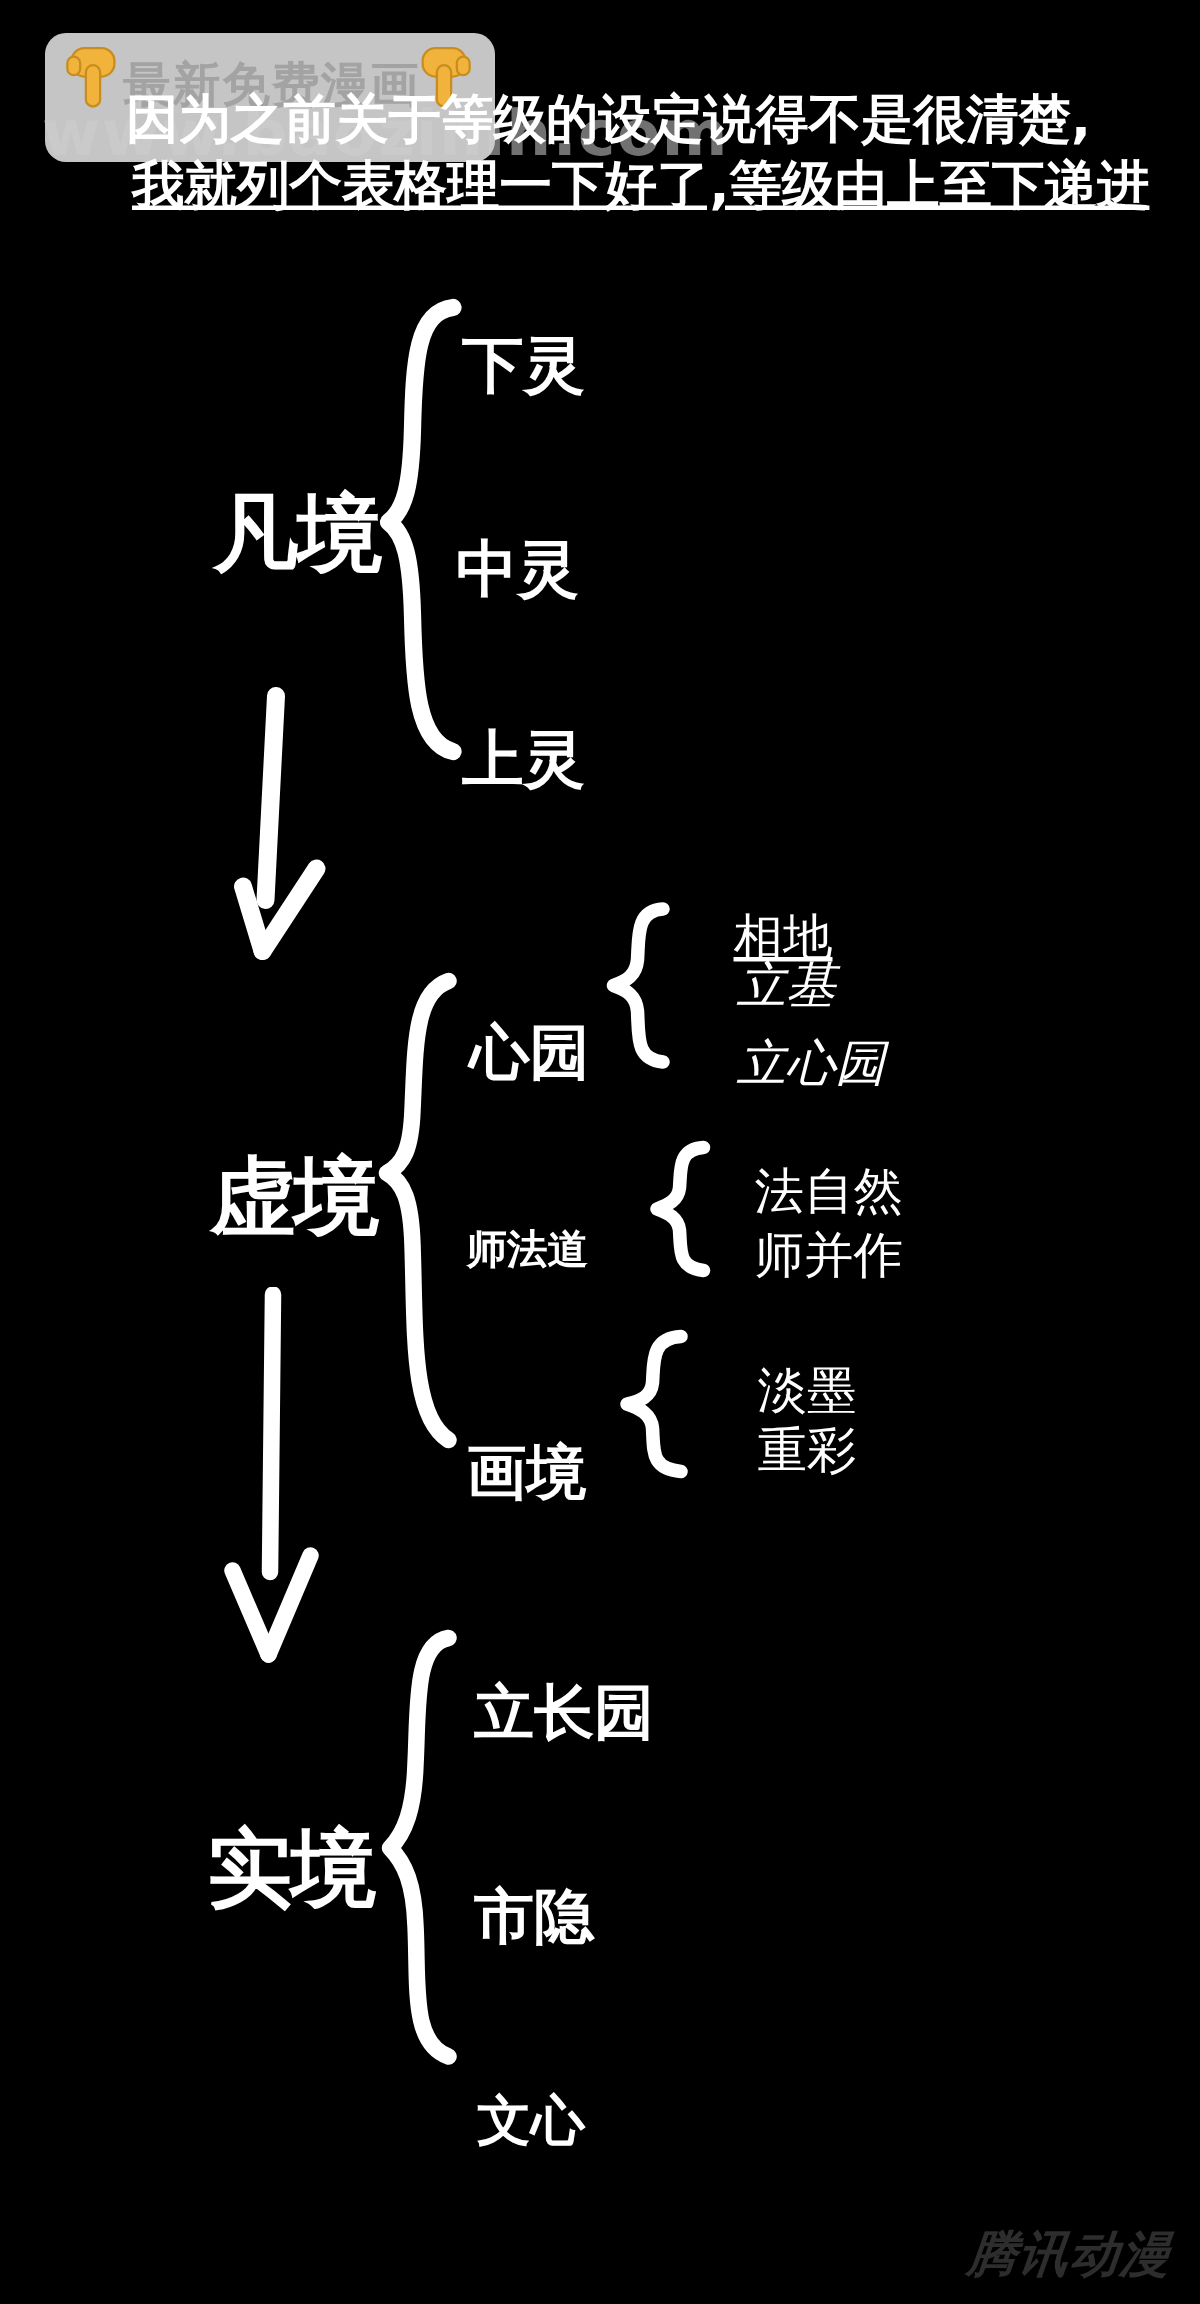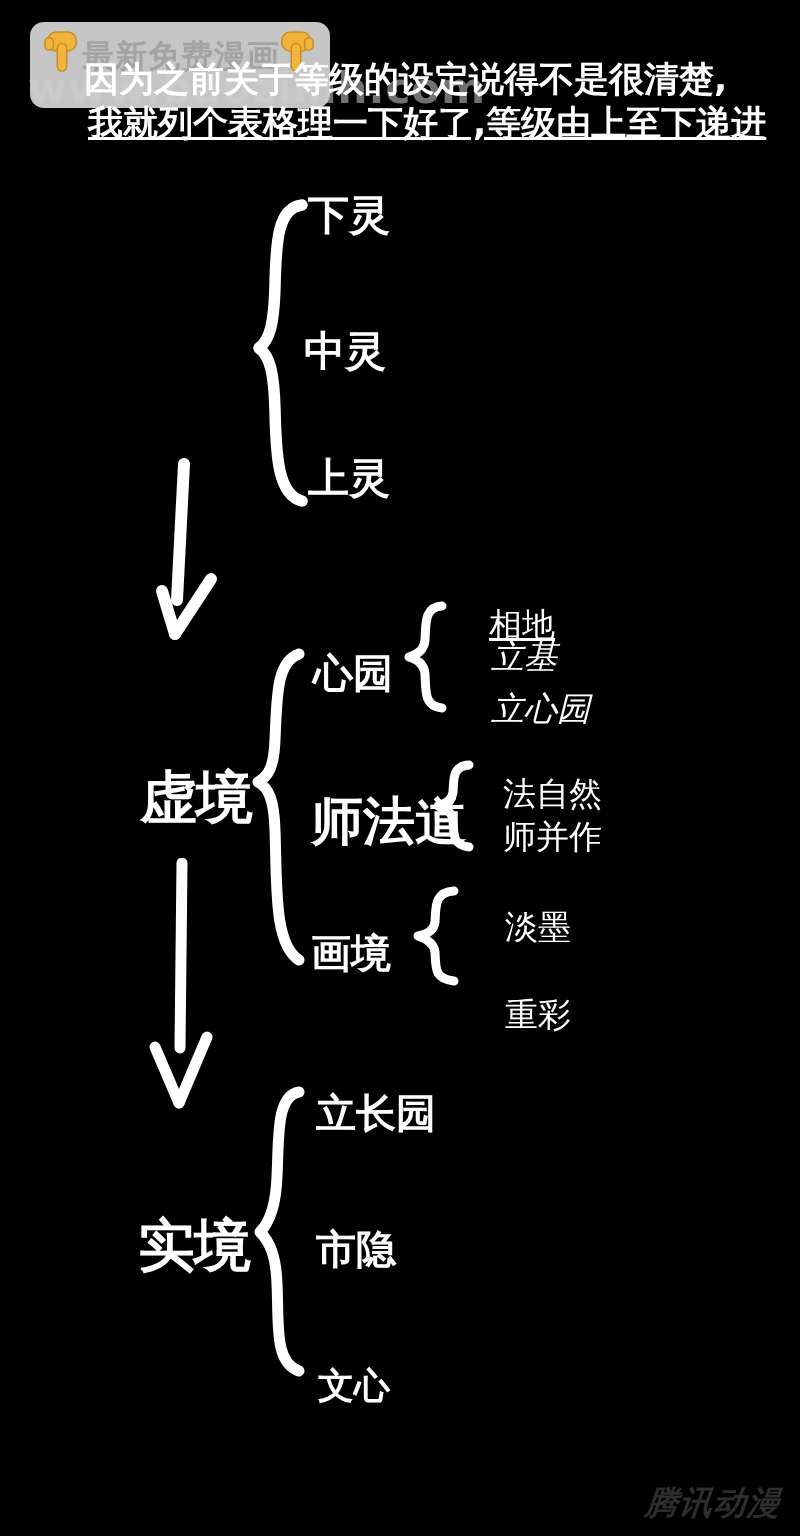--- a/index.html
+++ b/index.html
@@ -22,21 +22,21 @@
   .hand.right{right:15px;}
   .banner-url{
     left:28px;top:64px;z-index:2;font-size:42px;font-weight:700;
     color:rgba(205,205,205,0.55);letter-spacing:1px;white-space:nowrap;
   }
   
   .intro1{left:84px;top:56px;z-index:3;font-size:35px;font-weight:900;white-space:nowrap;}
   .intro2{left:88px;top:100px;z-index:3;font-size:35px;font-weight:900;white-space:nowrap;text-decoration:underline;}
   
   .lvl{font-size:57px;font-weight:900;letter-spacing:-1px;white-space:nowrap;}
-  .sub{font-size:41px;font-weight:900;white-space:nowrap;}
+  .sub{font-size:41px;font-weight:900;white-space:nowrap;margin-top:28px;}
   .leaf{font-size:33px;font-weight:500;white-space:nowrap;}
   
   .stroke{fill:none;stroke:#fff;stroke-linecap:round;stroke-linejoin:round;}
   
   .logo{
     left:645px;top:1481px;font-size:33px;font-weight:900;font-style:italic;
     color:#2d2d2d;transform:skewX(-6deg);letter-spacing:1px;white-space:nowrap;
   }
 </style>
 </head>
@@ -59,20 +59,21 @@
         <rect x="15" y="14" width="10" height="29" rx="5"></rect>
         <rect x="29" y="8" width="9" height="13" rx="4.5"></rect>
       </g>
     </svg>
   </div>
   <div class="abs banner-url">www.baozimh.com</div>
 
   <div class="abs intro1">因为之前关于等级的设定说得不是很清楚,</div>
   <div class="abs intro2">我就列个表格理一下好了,等级由上至下递进</div>
 
+  <div class="abs lvl" style="left:142px;top:318px;">凡境</div>
   <svg class="abs" style="left:248px;top:198px;" width="62" height="310" viewBox="0 0 62 310">
     <path class="stroke" stroke-width="11.5" d="M54,7 C30,10 28,42 27,88 C26,125 22,142 11,150 C22,158 26,175 27,212 C28,258 30,297 54,303"></path>
   </svg>
   <div class="abs sub" style="left:308px;top:188px;">下灵</div>
   <div class="abs sub" style="left:304px;top:324px;">中灵</div>
   <div class="abs sub" style="left:308px;top:451px;">上灵</div>
 
   <svg class="abs" style="left:145px;top:458px;" width="80" height="185" viewBox="0 0 80 185">
     <path class="stroke" stroke-width="12" d="M39,6 L32,142"></path>
     <path class="stroke" stroke-width="12" d="M17,133 L30,176"></path>
@@ -85,33 +86,33 @@
   </svg>
 
   <div class="abs sub" style="left:313px;top:646px;font-size:40px;">心园</div>
   <svg class="abs" style="left:398px;top:600px;" width="54" height="115" viewBox="0 0 54 115">
     <path class="stroke" stroke-width="9" d="M44,6 C26,7 28,24 27,40 C26,50 20,54 11,57 C20,60 26,64 27,74 C28,92 26,106 44,108"></path>
   </svg>
   <div class="abs leaf" style="left:489px;top:603px;text-decoration:underline;">相地</div>
   <div class="abs leaf" style="left:491px;top:635px;font-style:italic;">立基</div>
   <div class="abs leaf" style="left:491px;top:687px;font-style:italic;">立心园</div>
 
-  <div class="abs sub" style="left:311px;top:787px;font-size:52px;">师法道</div>
+  <div class="abs sub" style="left:311px;top:787px;font-size:27px;">师法道</div>
   <svg class="abs" style="left:428px;top:760px;" width="50" height="92" viewBox="0 0 50 92">
     <path class="stroke" stroke-width="9" d="M41,5 C24,6 26,20 25,32 C24,40 18,43 10,46 C18,49 24,52 25,60 C26,74 24,85 41,87"></path>
   </svg>
   <div class="abs leaf" style="left:503px;top:772px;">法自然</div>
   <div class="abs leaf" style="left:503px;top:815px;">师并作</div>
 
   <div class="abs sub" style="left:311px;top:926px;font-size:40px;">画境</div>
   <svg class="abs" style="left:408px;top:886px;" width="58" height="100" viewBox="0 0 58 100">
     <path class="stroke" stroke-width="9" d="M46,5 C26,6 28,22 27,36 C26,45 19,48 10,50 C19,53 26,57 27,66 C28,82 26,93 46,95"></path>
   </svg>
   <div class="abs leaf" style="left:505px;top:905px;">淡墨</div>
-  <div class="abs leaf" style="left:505px;top:945px;margin-top:48px;">重彩</div>
+  <div class="abs leaf" style="left:505px;top:945px;">重彩</div>
 
   <svg class="abs" style="left:148px;top:858px;" width="66" height="252" viewBox="0 0 66 252">
     <path class="stroke" stroke-width="11" d="M34,5 L32,190"></path>
     <path class="stroke" stroke-width="11" d="M7,189 L31,245"></path>
     <path class="stroke" stroke-width="11" d="M59,179 L31,245"></path>
   </svg>
 
   <div class="abs lvl" style="left:138px;top:1208px;">实境</div>
   <svg class="abs" style="left:252px;top:1086px;" width="56" height="292" viewBox="0 0 56 292">
     <path class="stroke" stroke-width="11" d="M47,6 C24,10 27,52 25,90 C24,120 18,136 8,146 C18,156 24,170 25,198 C27,238 22,276 47,285"></path>

